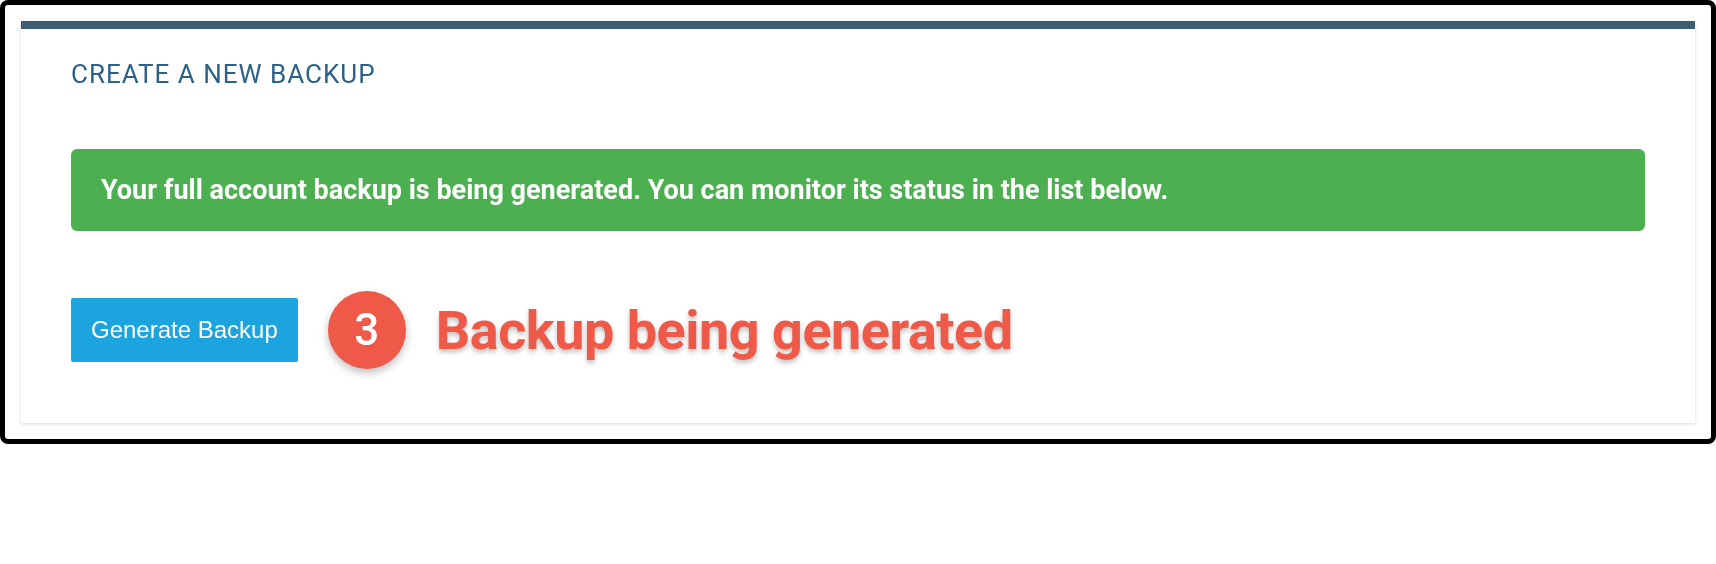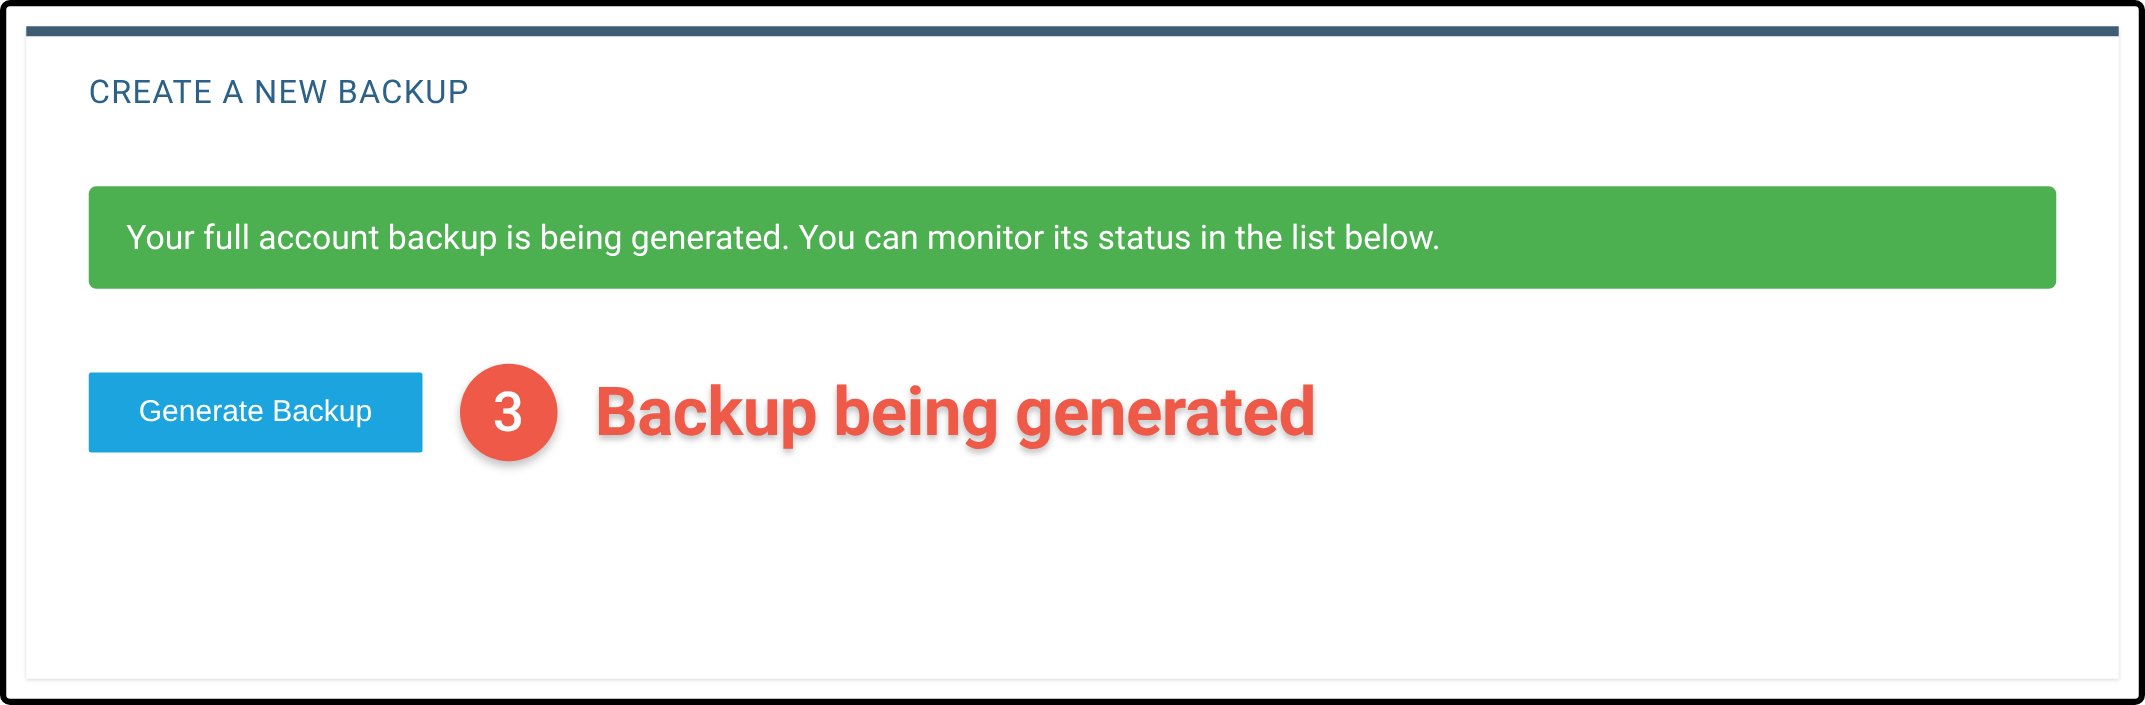--- a/index.html
+++ b/index.html
@@ -9,21 +9,21 @@
     }
     body {
       font-family: -apple-system, BlinkMacSystemFont, "Segoe UI", Roboto, "Helvetica Neue", Arial, sans-serif;
       background: #ffffff;
       width: 1716px;
       height: 564px;
       position: relative;
     }
     .outer-frame {
       width: 1716px;
-      height: 564px;
+      height: 444px;
       border: 5px solid #000000;
       border-radius: 8px;
       background: #ffffff;
       padding: 16px;
       position: relative;
     }
     .panel {
       width: 100%;
       height: 100%;
       background: #ffffff;
@@ -39,33 +39,33 @@
       letter-spacing: 1px;
       text-transform: uppercase;
       margin-bottom: 60px;
     }
     .alert-success {
       background: #4caf50;
       border-radius: 6px;
       padding: 25px 30px;
       color: #ffffff;
       font-size: 27px;
-      font-weight: 400;
+      font-weight: 700;
       margin-bottom: 60px;
     }
     .bottom-row {
       display: flex;
       align-items: center;
       gap: 30px;
     }
     .btn-primary {
       background: #1ca4df;
       color: #ffffff;
       border: none;
-      padding: 18px 40px;
+      padding: 18px 20px;
       font-size: 24px;
       font-weight: 400;
       cursor: pointer;
       border-radius: 2px;
     }
     .callout-badge {
       width: 78px;
       height: 78px;
       background: #ee5948;
       border-radius: 50%;

